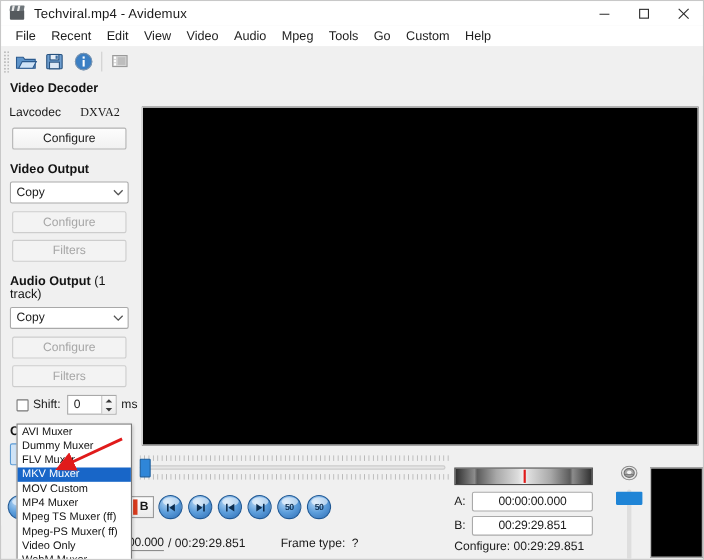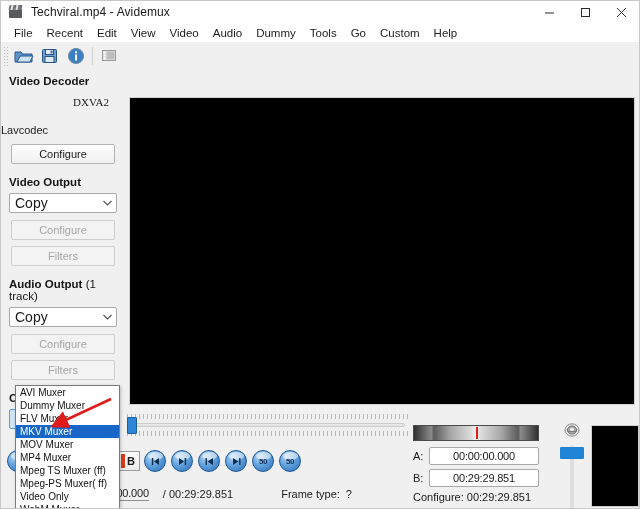--- a/index.html
+++ b/index.html
@@ -91,37 +91,37 @@
     background: #f0f0f0;
   }
   .section-title {
     font-size: 11.5px; font-weight: bold; color: #141414;
     padding: 6px 0 5px 8px;
   }
   .section-title .sub { font-weight: normal; }
   .codec-row {
     display: flex; padding: 4px 0 8px 0; font-size: 11px; color: #1a1a1a;
   }
-  .codec-row .c1 { width: 62px; text-align: left; margin-top: 28px; }
+  .codec-row .c1 { width: 62px; text-align: center; }
   .codec-row .c2 { width: 56px; text-align: center; font-family: Liberation Serif, serif; }
 
   .btn {
     display: block; width: 104px; height: 20px; margin: 0 auto 6px auto;
     background: linear-gradient(#fdfdfd, #f1f1f1);
     border: 1px solid #b4b4b4; border-radius: 2px;
     font-family: "Liberation Sans", sans-serif;
     font-size: 11px; color: #1a1a1a; cursor: default;
     line-height: 18px; text-align: center;
   }
   .btn.disabled { color: #a6a6a6; background: #f3f3f3; border-color: #cdcdcd; }
 
   .combo {
     position: relative; width: 108px; height: 20px; margin: 0 auto 7px auto;
     background: #ffffff; border: 1px solid #a9a9a9; border-radius: 2px;
-    font-size: 14px; color: #1a1a1a;
+    font-size: 11px; color: #1a1a1a;
     line-height: 18px; padding-left: 5px;
   }
   .combo .arrow {
     position: absolute; right: 4px; top: 0; height: 18px;
     display: flex; align-items: center; color: #555;
   }
   .combo.highlight { background: #cfe3f6; border-color: #5b9bd5; }
   .combo.highlight .arrow { color: #2b4f77; }
 
   .shift-row {
@@ -218,22 +218,22 @@
   .time-box {
     width: 62px; height: 20px; margin-left: 16px;
     background: linear-gradient(#fdfdfd, #f0f0f0);
     border: 1px solid #bdbdbd; border-radius: 2px;
     text-align: center; line-height: 18px;
   }
   .time-val {
     margin-left: 8px; border-bottom: 1px solid #8d8d8d; padding-bottom: 1px;
     font-size: 11px; letter-spacing: -.2px;
   }
-  .time-total { margin-left: 14px; text-align: center; }
-  .frame-type { margin-left: 48px; }
+  .time-total { margin-left: 4px; text-align: center; }
+  .frame-type { margin-left: 32px; }
 
   
   .rpanel {
     position: absolute; left: 410px; top: 420px; width: 230px; height: 89px;
   }
   .navstrip {
     position: absolute; left: 2px; top: 4px; width: 126px; height: 16px;
     border: 1px solid #4a4a4a;
     background: linear-gradient(to right,
       #2f2f2f 0%, #8c8c8c 14%, #5c5c5c 16%, #a8a8a8 30%,
@@ -327,21 +327,21 @@
     </div>
   </div>
 
   <div class="menubar">
     <div class="menu-item">File</div>
     <div class="menu-item">Recent</div>
     <div class="menu-item">Edit</div>
     <div class="menu-item">View</div>
     <div class="menu-item">Video</div>
     <div class="menu-item">Audio</div>
-    <div class="menu-item">Dummy</div>
+    <div class="menu-item">Mpeg</div>
     <div class="menu-item">Tools</div>
     <div class="menu-item">Go</div>
     <div class="menu-item">Custom</div>
     <div class="menu-item">Help</div>
   </div>
 
   <div class="toolbar">
     <div class="tb-grip"></div>
     <div class="tb-btn">
       <svg width="20" height="18" viewBox="0 0 20 18">
@@ -406,20 +406,32 @@
       <span>Copy</span>
       <span class="arrow">
         <svg width="9" height="6" viewBox="0 0 9 6">
             <path d="M0.5 1 L4.5 5 L8.5 1" fill="none" stroke="#555" stroke-width="1.2"></path>
           </svg>
       </span>
     </div>
     <div class="btn disabled">Configure</div>
     <div class="btn disabled">Filters</div>
 
+    <div class="shift-row">
+      <div class="chk"></div>
+      <span>Shift:</span>
+      <div class="spin">
+        <span>0</span>
+        <span class="arrows">
+          <i class="up"></i>
+            <i class="dn"></i>
+        </span>
+      </div>
+      <span class="ms-label">ms</span>
+    </div>
 
     <div class="section-title">Output Format</div>
     <div class="combo highlight">
       <span>MKV Muxer</span>
       <span class="arrow">
         <svg width="9" height="6" viewBox="0 0 9 6">
             <path d="M0.5 1 L4.5 5 L8.5 1" fill="none" stroke="#2b4f77" stroke-width="1.2"></path>
           </svg>
       </span>
     </div>
@@ -540,21 +552,21 @@
     </div>
 
     <div class="thumb"></div>
   </div>
 
   <div class="dropdown">
     <div class="dd-item">AVI Muxer</div>
     <div class="dd-item">Dummy Muxer</div>
     <div class="dd-item">FLV Muxer</div>
     <div class="dd-item selected">MKV Muxer</div>
-    <div class="dd-item">MOV Muxer</div>
+    <div class="dd-item">MOV Custom</div>
     <div class="dd-item">MP4 Muxer</div>
     <div class="dd-item">Mpeg TS Muxer  (ff)</div>
     <div class="dd-item">Mpeg-PS Muxer( ff)</div>
     <div class="dd-item">Video Only</div>
     <div class="dd-item">WebM Muxer</div>
   </div>
 
   <div class="arrow-anno">
     <svg width="70" height="34" viewBox="0 0 70 34">
       <defs>

